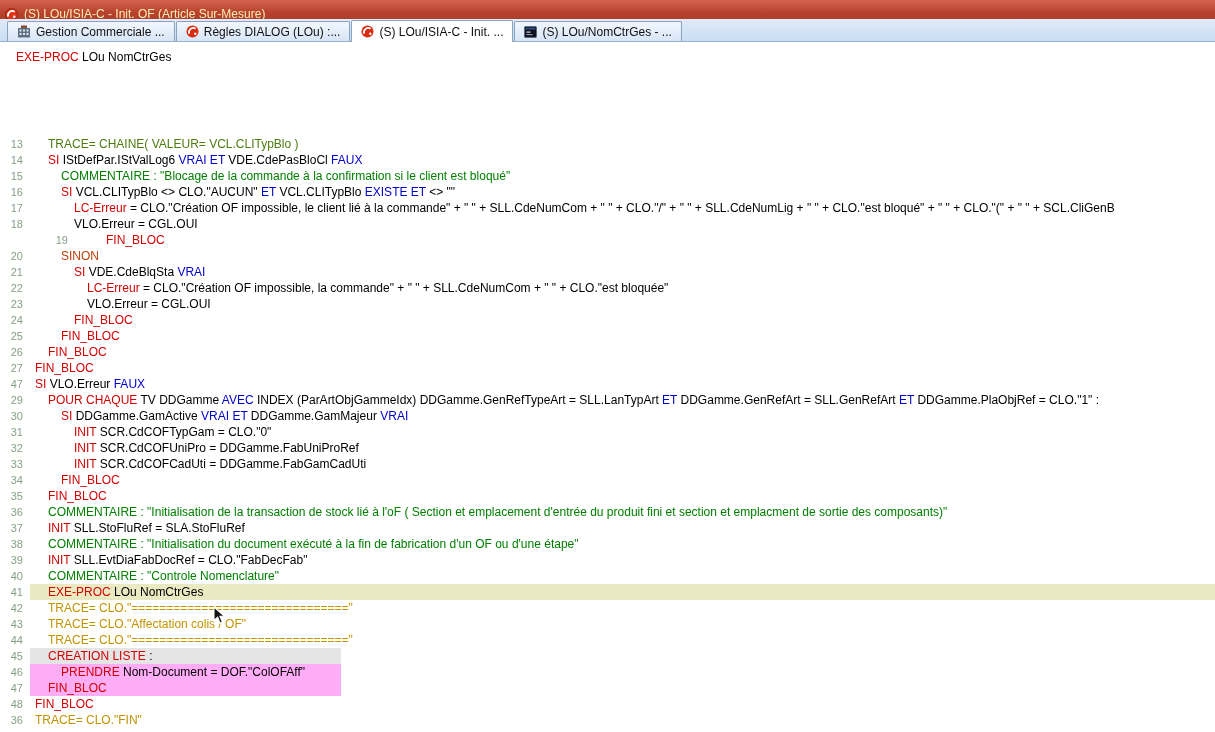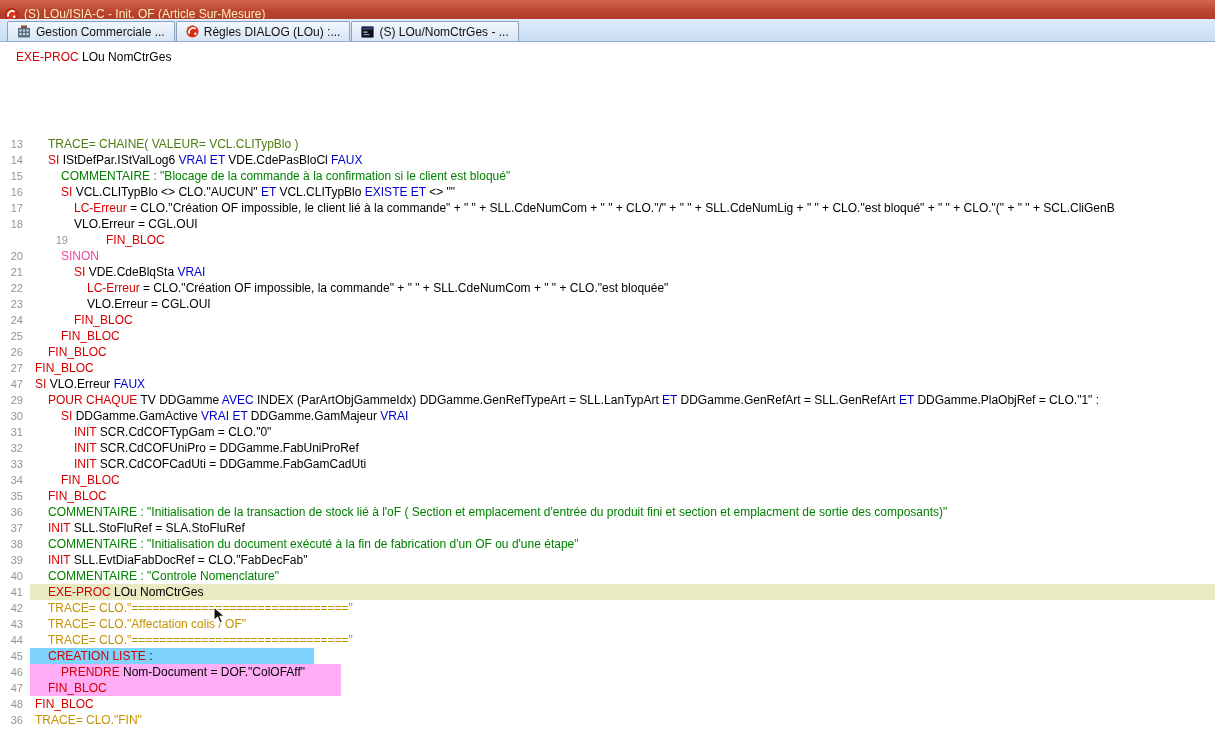--- a/index.html
+++ b/index.html
@@ -78,20 +78,30 @@
     <div class="tab">
       <span class="tab-icon">
         <svg width="13" height="13" viewBox="0 0 13 13">
           <circle cx="6.5" cy="6.5" r="6" fill="#d92b10"></circle>
           <path d="M3.2 8.6 A4.2 4.2 0 0 1 9.6 3.8" stroke="#fff" stroke-width="1.8" fill="none"></path>
           <circle cx="9.3" cy="8.7" r="1.2" fill="#fff"></circle>
         </svg>
       </span>
       <span>Règles DIALOG (LOu) :...</span>
     </div>
+    <div class="tab active">
+      <span class="tab-icon">
+        <svg width="13" height="13" viewBox="0 0 13 13">
+          <circle cx="6.5" cy="6.5" r="6" fill="#d92b10"></circle>
+          <path d="M3.2 8.6 A4.2 4.2 0 0 1 9.6 3.8" stroke="#fff" stroke-width="1.8" fill="none"></path>
+          <circle cx="9.3" cy="8.7" r="1.2" fill="#fff"></circle>
+        </svg>
+      </span>
+      <span>(S) LOu/ISIA-C - Init. ...</span>
+    </div>
     <div class="tab">
       <span class="tab-icon">
         <svg width="13" height="12" viewBox="0 0 13 12">
           <rect x="0.5" y="0.5" width="12" height="11" rx="1" fill="#10101e" stroke="#5a6a7a"></rect>
           <rect x="1.5" y="1.5" width="10" height="2.2" fill="#2e4a7a"></rect>
           <rect x="2.5" y="5.5" width="4" height="1.2" fill="#cfd8e2"></rect>
           <rect x="2.5" y="8" width="6" height="1.2" fill="#8a97a6"></rect>
         </svg>
       </span>
       <span>(S) LOu/NomCtrGes - ...</span>
@@ -102,21 +112,21 @@
 
 <div class="codepane">
   <div id="code-lines">
       <div class="row"><span class="ln" style="color: rgb(135, 158, 135);">13</span><div class="content"><span class="txt" style="padding-left: 18px;"><span style="color: #4d7c0f;">TRACE= CHAINE( VALEUR= VCL.CLITypBlo )</span></span></div></div>
       <div class="row"><span class="ln" style="color: rgb(135, 158, 135);">14</span><div class="content"><span class="txt" style="padding-left: 18px;"><span style="color: rgb(212, 0, 0);">SI</span><span style="color: rgb(0, 0, 0);"> IStDefPar.IStValLog6 </span><span style="color: rgb(0, 0, 205);">VRAI ET</span><span style="color: rgb(0, 0, 0);"> VDE.CdePasBloCl </span><span style="color: rgb(0, 0, 205);">FAUX</span></span></div></div>
       <div class="row"><span class="ln" style="color: rgb(135, 158, 135);">15</span><div class="content"><span class="txt" style="padding-left: 31px;"><span style="color: rgb(0, 128, 0);">COMMENTAIRE : "Blocage de la commande à la confirmation si le client est bloqué"</span></span></div></div>
       <div class="row"><span class="ln" style="color: rgb(135, 158, 135);">16</span><div class="content"><span class="txt" style="padding-left: 31px;"><span style="color: rgb(212, 0, 0);">SI</span><span style="color: rgb(0, 0, 0);"> VCL.CLITypBlo &lt;&gt; CLO."AUCUN" </span><span style="color: rgb(0, 0, 205);">ET</span><span style="color: rgb(0, 0, 0);"> VCL.CLITypBlo </span><span style="color: rgb(0, 0, 205);">EXISTE ET</span><span style="color: rgb(0, 0, 0);"> &lt;&gt; ""</span></span></div></div>
       <div class="row"><span class="ln" style="color: rgb(135, 158, 135);">17</span><div class="content"><span class="txt" style="padding-left: 44px;"><span style="color: rgb(212, 0, 0);">LC-Erreur</span><span style="color: rgb(0, 0, 0);"> = CLO."Création OF impossible, le client lié à la commande" + " " + SLL.CdeNumCom + " " + CLO."/" + " " + SLL.CdeNumLig + " " + CLO."est bloqué" + " " + CLO."(" + " " + SCL.CliGenB</span></span></div></div>
       <div class="row"><span class="ln" style="color: rgb(135, 158, 135);">18</span><div class="content"><span class="txt" style="padding-left: 44px;"><span style="color: rgb(0, 0, 0);">VLO.Erreur = CGL.OUI</span></span></div></div>
       <div class="row"><span class="ln" style="color: rgb(135, 158, 135); margin-left: 45px;">19</span><div class="content"><span class="txt" style="padding-left: 31px;"><span style="color: rgb(212, 0, 0);">FIN_BLOC</span></span></div></div>
-      <div class="row"><span class="ln" style="color: rgb(135, 158, 135);">20</span><div class="content"><span class="txt" style="padding-left: 31px;"><span style="color: #ec4899; text-align: center;">SINON</span></span></div></div>
+      <div class="row"><span class="ln" style="color: rgb(135, 158, 135);">20</span><div class="content"><span class="txt" style="padding-left: 31px;"><span style="color: #c2410c; text-align: center;">SINON</span></span></div></div>
       <div class="row"><span class="ln" style="color: rgb(135, 158, 135);">21</span><div class="content"><span class="txt" style="padding-left: 44px;"><span style="color: rgb(212, 0, 0);">SI</span><span style="color: rgb(0, 0, 0);"> VDE.CdeBlqSta </span><span style="color: rgb(0, 0, 205);">VRAI</span></span></div></div>
       <div class="row"><span class="ln" style="color: rgb(135, 158, 135);">22</span><div class="content"><span class="txt" style="padding-left: 57px;"><span style="color: rgb(212, 0, 0);">LC-Erreur</span><span style="color: rgb(0, 0, 0);"> = CLO."Création OF impossible, la commande" + " " + SLL.CdeNumCom + " " + CLO."est bloquée"</span></span></div></div>
       <div class="row"><span class="ln" style="color: rgb(135, 158, 135);">23</span><div class="content"><span class="txt" style="padding-left: 57px;"><span style="color: rgb(0, 0, 0);">VLO.Erreur = CGL.OUI</span></span></div></div>
       <div class="row"><span class="ln" style="color: rgb(135, 158, 135);">24</span><div class="content"><span class="txt" style="padding-left: 44px;"><span style="color: rgb(212, 0, 0);">FIN_BLOC</span></span></div></div>
       <div class="row"><span class="ln" style="color: rgb(135, 158, 135);">25</span><div class="content"><span class="txt" style="padding-left: 31px;"><span style="color: rgb(212, 0, 0);">FIN_BLOC</span></span></div></div>
       <div class="row"><span class="ln" style="color: rgb(135, 158, 135);">26</span><div class="content"><span class="txt" style="padding-left: 18px;"><span style="color: rgb(212, 0, 0);">FIN_BLOC</span></span></div></div>
       <div class="row"><span class="ln" style="color: rgb(135, 158, 135);">27</span><div class="content"><span class="txt" style="padding-left: 5px;"><span style="color: rgb(212, 0, 0);">FIN_BLOC</span></span></div></div>
       <div class="row"><span class="ln" style="color: rgb(135, 158, 135);">47</span><div class="content"><span class="txt" style="padding-left: 5px;"><span style="color: rgb(212, 0, 0);">SI</span><span style="color: rgb(0, 0, 0);"> VLO.Erreur </span><span style="color: rgb(0, 0, 205);">FAUX</span></span></div></div>
       <div class="row"><span class="ln" style="color: rgb(135, 158, 135);">29</span><div class="content"><span class="txt" style="padding-left: 18px;"><span style="color: rgb(212, 0, 0);">POUR CHAQUE</span><span style="color: rgb(0, 0, 0);"> TV DDGamme </span><span style="color: rgb(0, 0, 205);">AVEC</span><span style="color: rgb(0, 0, 0);"> INDEX (ParArtObjGammeIdx) DDGamme.GenRefTypeArt = SLL.LanTypArt </span><span style="color: rgb(0, 0, 205);">ET</span><span style="color: rgb(0, 0, 0);"> DDGamme.GenRefArt = SLL.GenRefArt </span><span style="color: rgb(0, 0, 205);">ET</span><span style="color: rgb(0, 0, 0);"> DDGamme.PlaObjRef = CLO."1" :</span></span></div></div>
       <div class="row"><span class="ln" style="color: rgb(135, 158, 135);">30</span><div class="content"><span class="txt" style="padding-left: 31px;"><span style="color: rgb(212, 0, 0);">SI</span><span style="color: rgb(0, 0, 0);"> DDGamme.GamActive </span><span style="color: rgb(0, 0, 205);">VRAI ET</span><span style="color: rgb(0, 0, 0);"> DDGamme.GamMajeur </span><span style="color: rgb(0, 0, 205);">VRAI</span></span></div></div>
@@ -127,21 +137,21 @@
       <div class="row"><span class="ln" style="color: rgb(135, 158, 135);">35</span><div class="content"><span class="txt" style="padding-left: 18px;"><span style="color: rgb(212, 0, 0);">FIN_BLOC</span></span></div></div>
       <div class="row"><span class="ln" style="color: rgb(135, 158, 135);">36</span><div class="content"><span class="txt" style="padding-left: 18px;"><span style="color: rgb(0, 128, 0);">COMMENTAIRE : "Initialisation de la transaction de stock lié à l'oF ( Section et emplacement d'entrée du produit fini et section et emplacment de sortie des composants)"</span></span></div></div>
       <div class="row"><span class="ln" style="color: rgb(135, 158, 135);">37</span><div class="content"><span class="txt" style="padding-left: 18px;"><span style="color: rgb(212, 0, 0);">INIT</span><span style="color: rgb(0, 0, 0);"> SLL.StoFluRef = SLA.StoFluRef</span></span></div></div>
       <div class="row"><span class="ln" style="color: rgb(135, 158, 135);">38</span><div class="content"><span class="txt" style="padding-left: 18px;"><span style="color: rgb(0, 128, 0);">COMMENTAIRE : "Initialisation du document exécuté à la fin de fabrication d'un OF ou d'une étape"</span></span></div></div>
       <div class="row"><span class="ln" style="color: rgb(135, 158, 135);">39</span><div class="content"><span class="txt" style="padding-left: 18px;"><span style="color: rgb(212, 0, 0);">INIT</span><span style="color: rgb(0, 0, 0);"> SLL.EvtDiaFabDocRef = CLO."FabDecFab"</span></span></div></div>
       <div class="row"><span class="ln" style="color: rgb(135, 158, 135);">40</span><div class="content"><span class="txt" style="padding-left: 18px;"><span style="color: rgb(0, 128, 0);">COMMENTAIRE : "Controle Nomenclature"</span></span></div></div>
       <div class="row"><span class="ln" style="color: rgb(135, 158, 135);">41</span><div class="content" style="background: rgb(233, 233, 194); flex: 1 1 0%;"><span class="txt" style="padding-left: 18px;"><span style="color: rgb(212, 0, 0);">EXE-PROC</span><span style="color: rgb(0, 0, 0);"> LOu NomCtrGes</span></span></div></div>
       <div class="row"><span class="ln" style="color: rgb(135, 158, 135);">42</span><div class="content"><span class="txt" style="padding-left: 18px;"><span style="color: rgb(196, 146, 0);">TRACE= CLO."==============================="</span></span></div></div>
       <div class="row"><span class="ln" style="color: rgb(135, 158, 135);">43</span><div class="content"><span class="txt" style="padding-left: 18px;"><span style="color: rgb(196, 146, 0);">TRACE= CLO."Affectation colis / OF"</span></span></div></div>
       <div class="row"><span class="ln" style="color: rgb(135, 158, 135);">44</span><div class="content"><span class="txt" style="padding-left: 18px;"><span style="color: rgb(196, 146, 0);">TRACE= CLO."==============================="</span></span></div></div>
-      <div class="row"><span class="ln" style="color: rgb(135, 158, 135);">45</span><div class="content" style="background: #7dd3fc; width: 284px;"><span class="txt" style="padding-left: 18px;"><span style="color: rgb(212, 0, 0);">CREATION LISTE</span><span style="color: rgb(0, 0, 0);"> :</span></span></div></div>
+      <div class="row"><span class="ln" style="color: rgb(135, 158, 135);">45</span><div class="content" style="background: #e5e5e5; width: 311px;"><span class="txt" style="padding-left: 18px;"><span style="color: rgb(212, 0, 0);">CREATION LISTE</span><span style="color: rgb(0, 0, 0);"> :</span></span></div></div>
       <div class="row"><span class="ln" style="color: rgb(135, 158, 135);">46</span><div class="content" style="background: rgb(255, 173, 247); width: 311px;"><span class="txt" style="padding-left: 31px;"><span style="color: rgb(212, 0, 0);">PRENDRE</span><span style="color: rgb(0, 0, 0);"> Nom-Document = DOF."ColOFAff"</span></span></div></div>
       <div class="row"><span class="ln" style="color: rgb(135, 158, 135);">47</span><div class="content" style="background: rgb(255, 173, 247); width: 311px;"><span class="txt" style="padding-left: 18px;"><span style="color: rgb(212, 0, 0);">FIN_BLOC</span></span></div></div>
       <div class="row"><span class="ln" style="color: rgb(135, 158, 135);">48</span><div class="content"><span class="txt" style="padding-left: 5px;"><span style="color: rgb(212, 0, 0);">FIN_BLOC</span></span></div></div>
       <div class="row"><span class="ln" style="color: rgb(135, 158, 135);">36</span><div class="content"><span class="txt" style="padding-left: 5px;"><span style="color: rgb(196, 146, 0);">TRACE= CLO."FIN"</span></span></div></div>
     </div>
 </div>
 
 <div class="mouse-cursor">
   <svg width="17" height="19" viewBox="0 0 17 19">
       <path d="M2 1 L2 14.5 L5.6 11.2 L8 17 L10.4 16 L7.9 10.3 L12.6 10.3 Z" fill="#111" stroke="#fff" stroke-width="1.1"></path>

